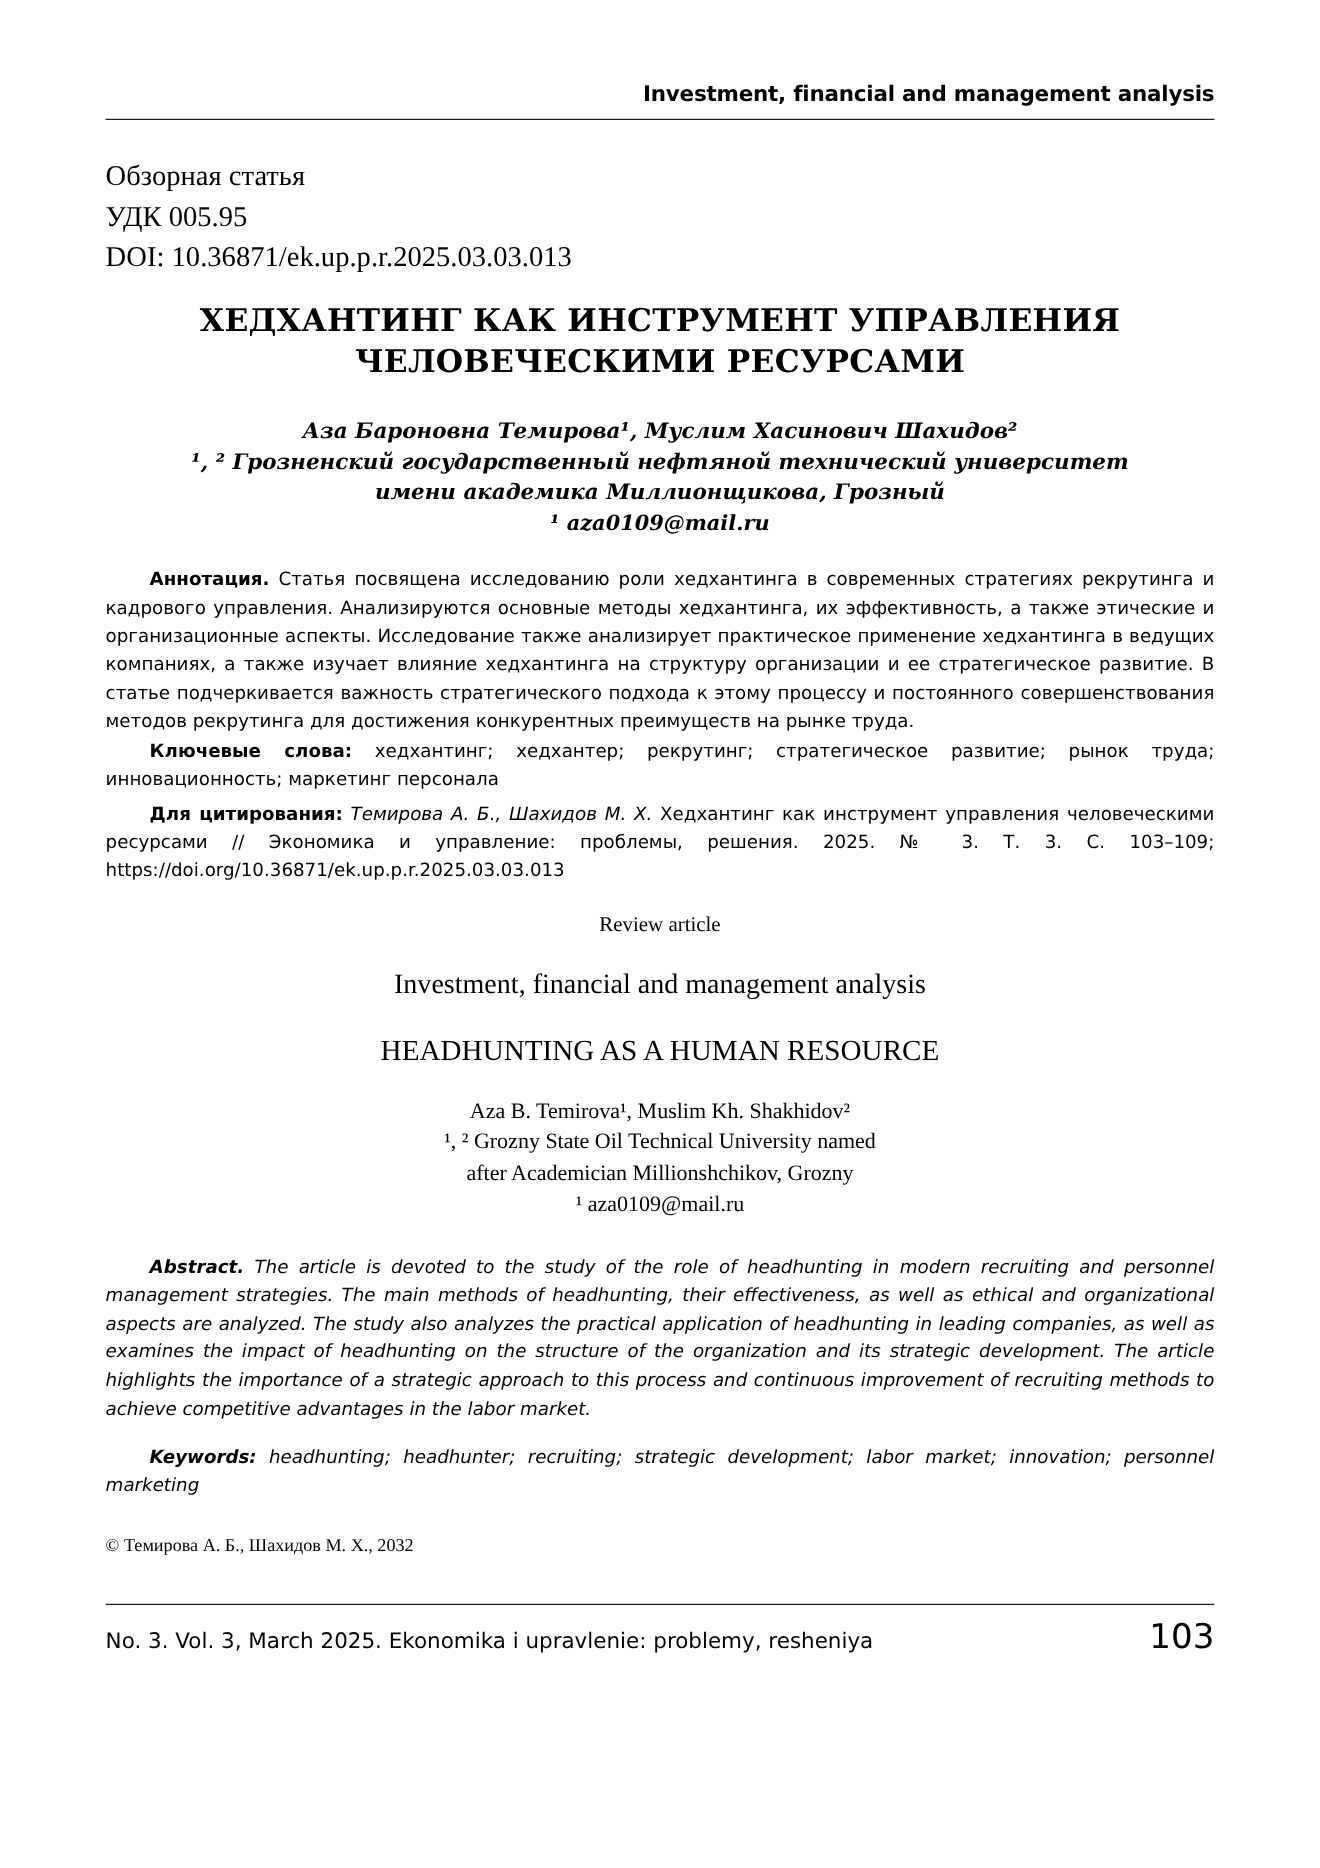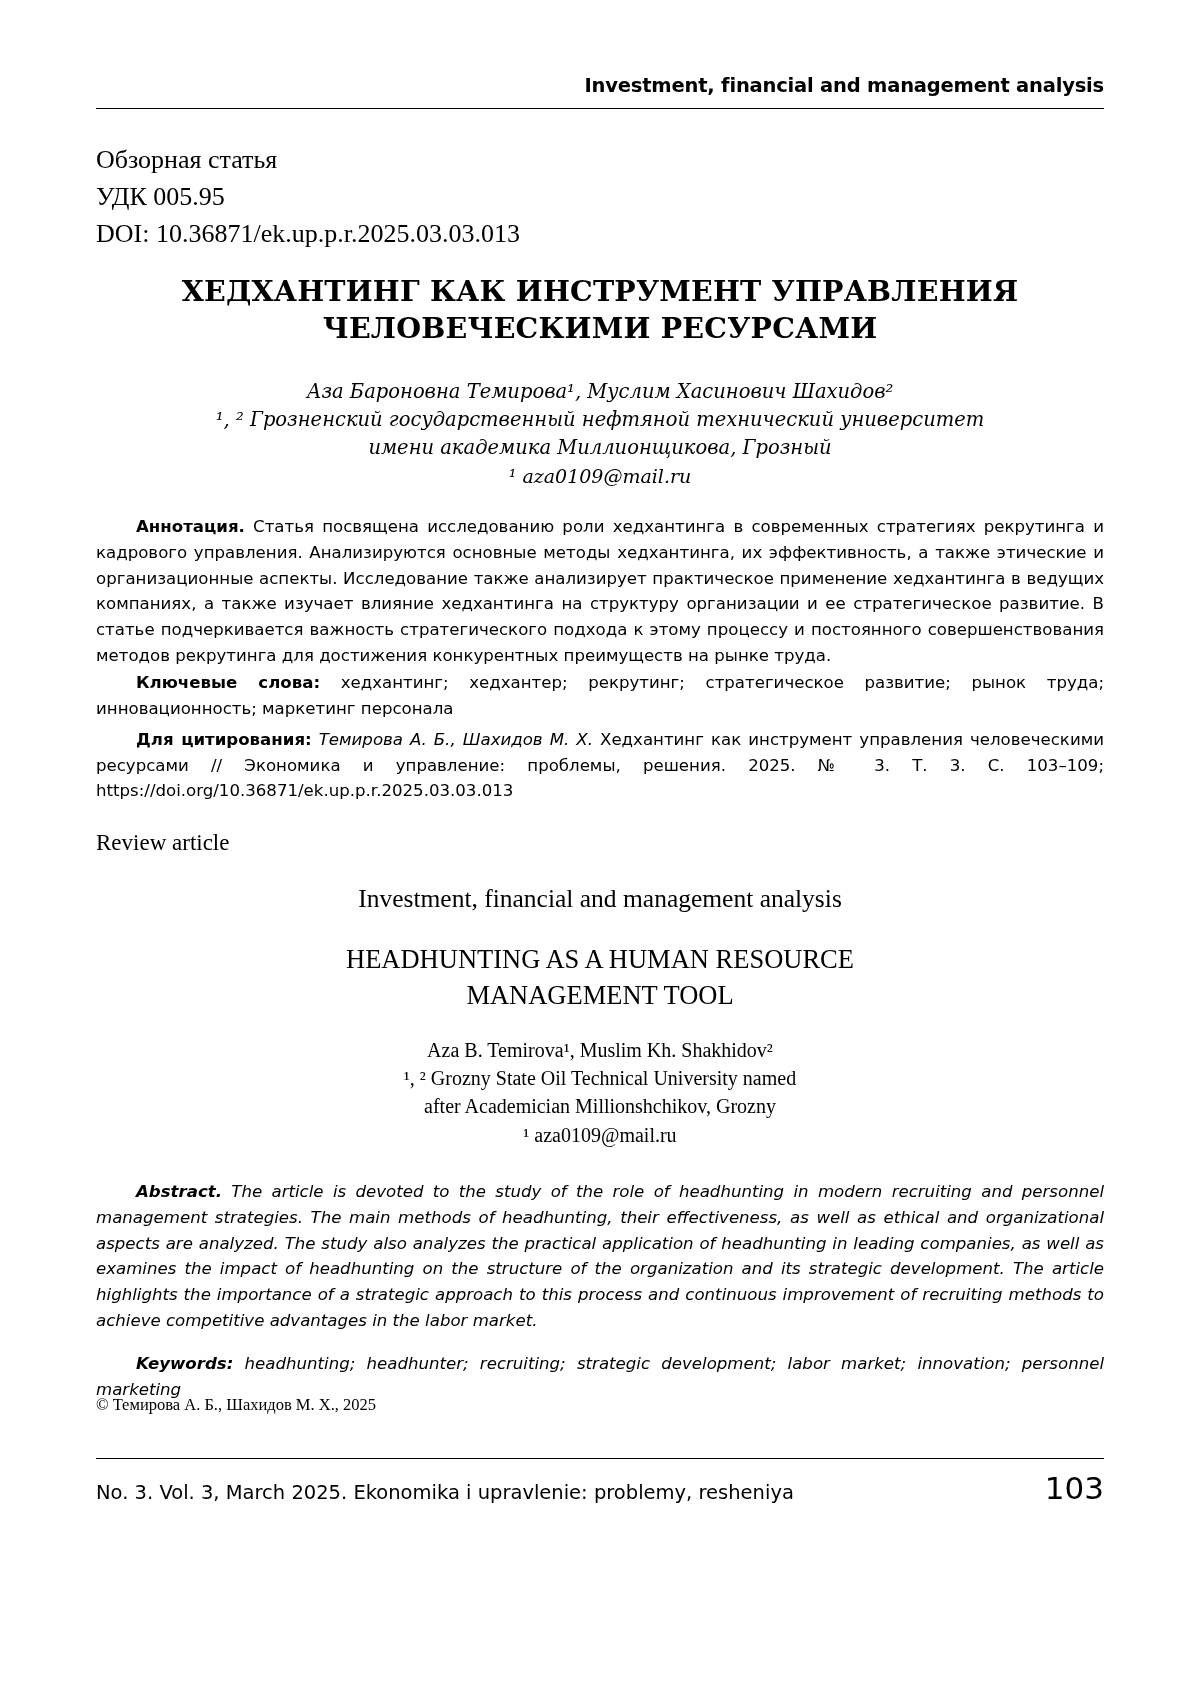--- a/index.html
+++ b/index.html
@@ -57,21 +57,21 @@
     line-height: 1.32;
     letter-spacing: 0.2px;
     padding: 0 40px;
   }
 
   
   .ru-authors {
     margin-top: 30px;
     text-align: center;
     font-family: "DejaVu Serif", serif;
-    font-weight: normal;
+    font-weight: bold;
     font-style: italic;
     font-size: 19.5px;
     line-height: 1.45;
     padding: 0 48px;
   }
   .ru-authors .line-email {
     font-size: 19px;
   }
 
   
@@ -94,22 +94,23 @@
     font-size: 16.6px;
     line-height: 1.55;
     text-align: justify;
   }
   .ru-citation p { margin: 0; text-indent: 40px; }
   .ital { font-style: italic; }
 
   
   .en-reviewlabel {
     margin-top: 26px;
-    font-size: 23px;
-    font-family: "Liberation Serif", serif;
+    font-size: 19px;
+    font-family: "Liberation Serif", serif;
+    text-align: center;
   }
   .en-section {
     margin-top: 28px;
     text-align: center;
     font-family: "Liberation Serif", serif;
     font-size: 25.5px;
   }
   .en-title {
     margin-top: 28px;
     text-align: center;
@@ -203,35 +204,34 @@
   <div class="ru-citation">
     <p><span class="lead">Для цитирования:</span><span class="ital"> Темирова А. Б., Шахидов М. Х.</span><span> Хедхантинг как инструмент управления человеческими ресурсами // Экономика и управление: проблемы, решения. 2025. № 3. Т. 3. С. 103–109; https://doi.org/10.36871/ek.up.p.r.2025.03.03.013</span></p>
   </div>
 
   <div class="en-reviewlabel">Review article</div>
 
   <div class="en-section">Investment, financial and management analysis</div>
 
   <div class="en-title">
     <div>HEADHUNTING AS A HUMAN RESOURCE</div>
-    <div>MANAGEMENT TOOL</div>
   </div>
 
   <div class="en-authors">
     <div>Aza B. Temirova¹, Muslim Kh. Shakhidov²</div>
     <div>¹, ² Grozny State Oil Technical University named</div>
     <div>after Academician Millionshchikov, Grozny</div>
     <div>¹ aza0109@mail.ru</div>
   </div>
 
   <div class="en-abstract">
     <p><span class="lead">Abstract.</span><span> The article is devoted to the study of the role of headhunting in modern recruiting and personnel management strategies. The main methods of headhunting, their effectiveness, as well as ethical and organizational aspects are analyzed. The study also analyzes the practical application of headhunting in leading companies, as well as examines the impact of headhunting on the structure of the organization and its strategic development. The article highlights the importance of a strategic approach to this process and continuous improvement of recruiting methods to achieve competitive advantages in the labor market.</span></p>
     <p><span class="lead">Keywords:</span><span> headhunting; headhunter; recruiting; strategic development; labor market; innovation; personnel marketing</span></p>
   </div>
 
-  <div class="copyright">© Темирова А. Б., Шахидов М. Х., 2025</div>
+  <div class="copyright">© Темирова А. Б., Шахидов М. Х., 2032</div>
   <hr class="footer-rule">
   <div class="footer">
     <div class="footer-left">No. 3. Vol. 3, March 2025. Ekonomika i upravlenie: problemy, resheniya</div>
     <div class="footer-page">103</div>
   </div>
 
 </div>
 
 </body></html>

